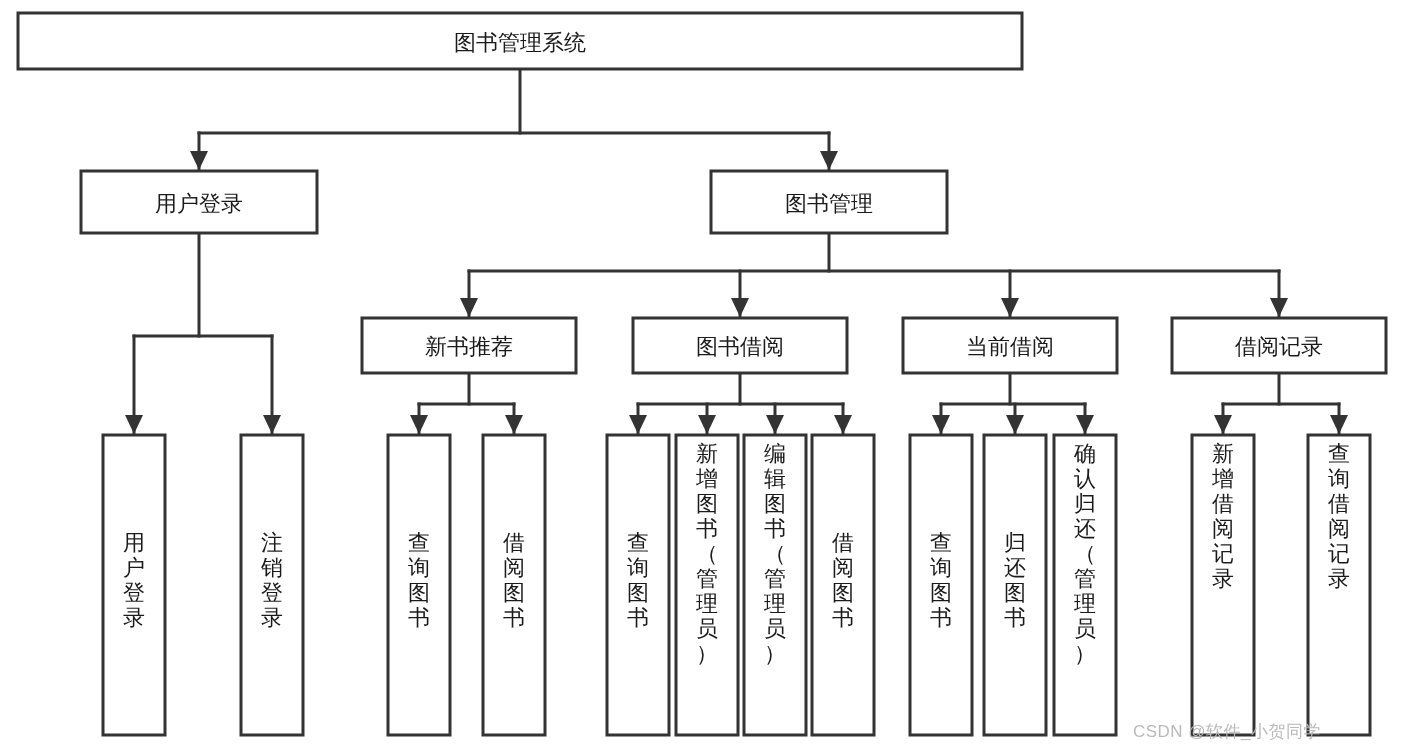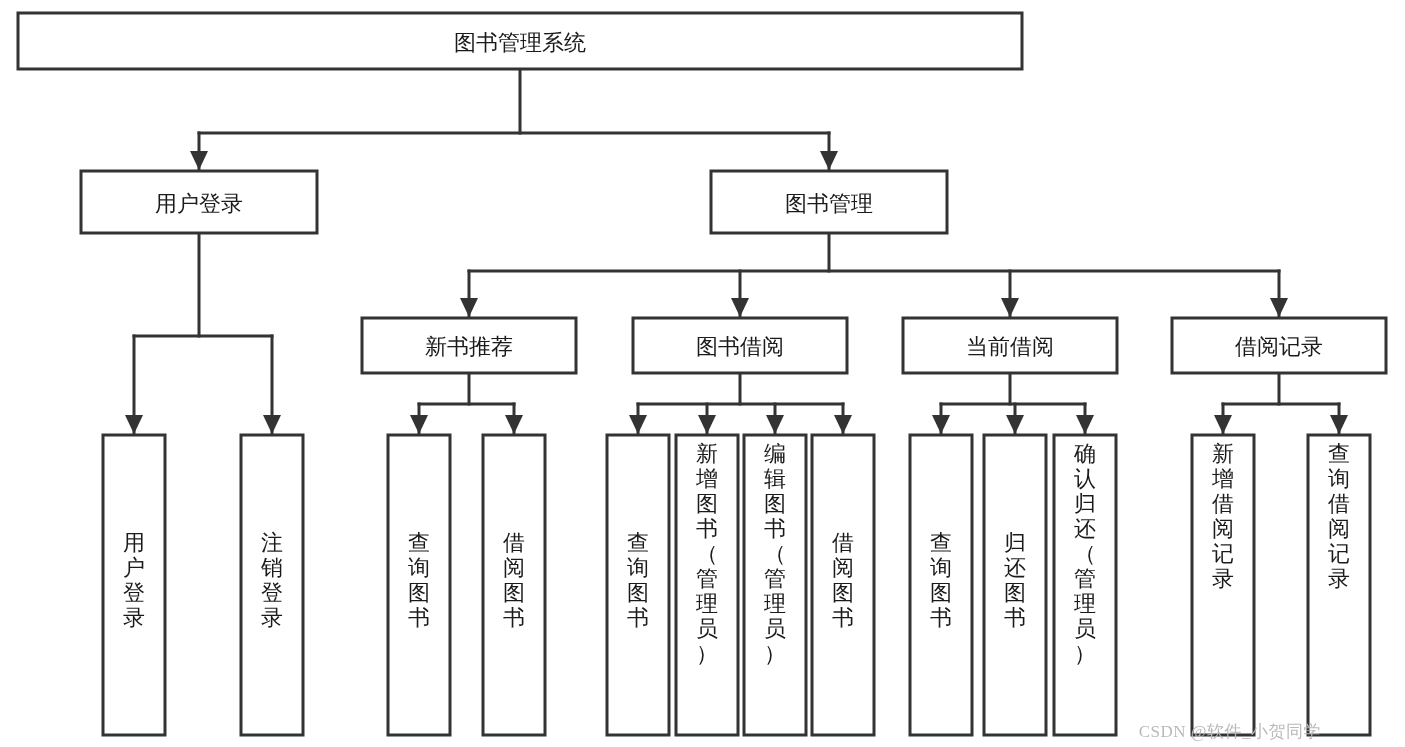--- a/index.html
+++ b/index.html
@@ -55,21 +55,21 @@
     font-family: "Liberation Sans", "DejaVu Sans", sans-serif;
     font-size: 22px;
     fill: #1a1a1a;
     text-anchor: middle;
     white-space: pre;
   }
   .watermark {
     position: absolute;
     right: 8px;
     bottom: 4px;
-    font-family: Liberation Serif, serif;
+    font-family: Liberation Sans, sans-serif;
     font-size: 17px;
     color: #b9b9b9;
     letter-spacing: 0.5px;
     user-select: none;
     pointer-events: none;
   }
 </style>
 </head>
 <body>
 

